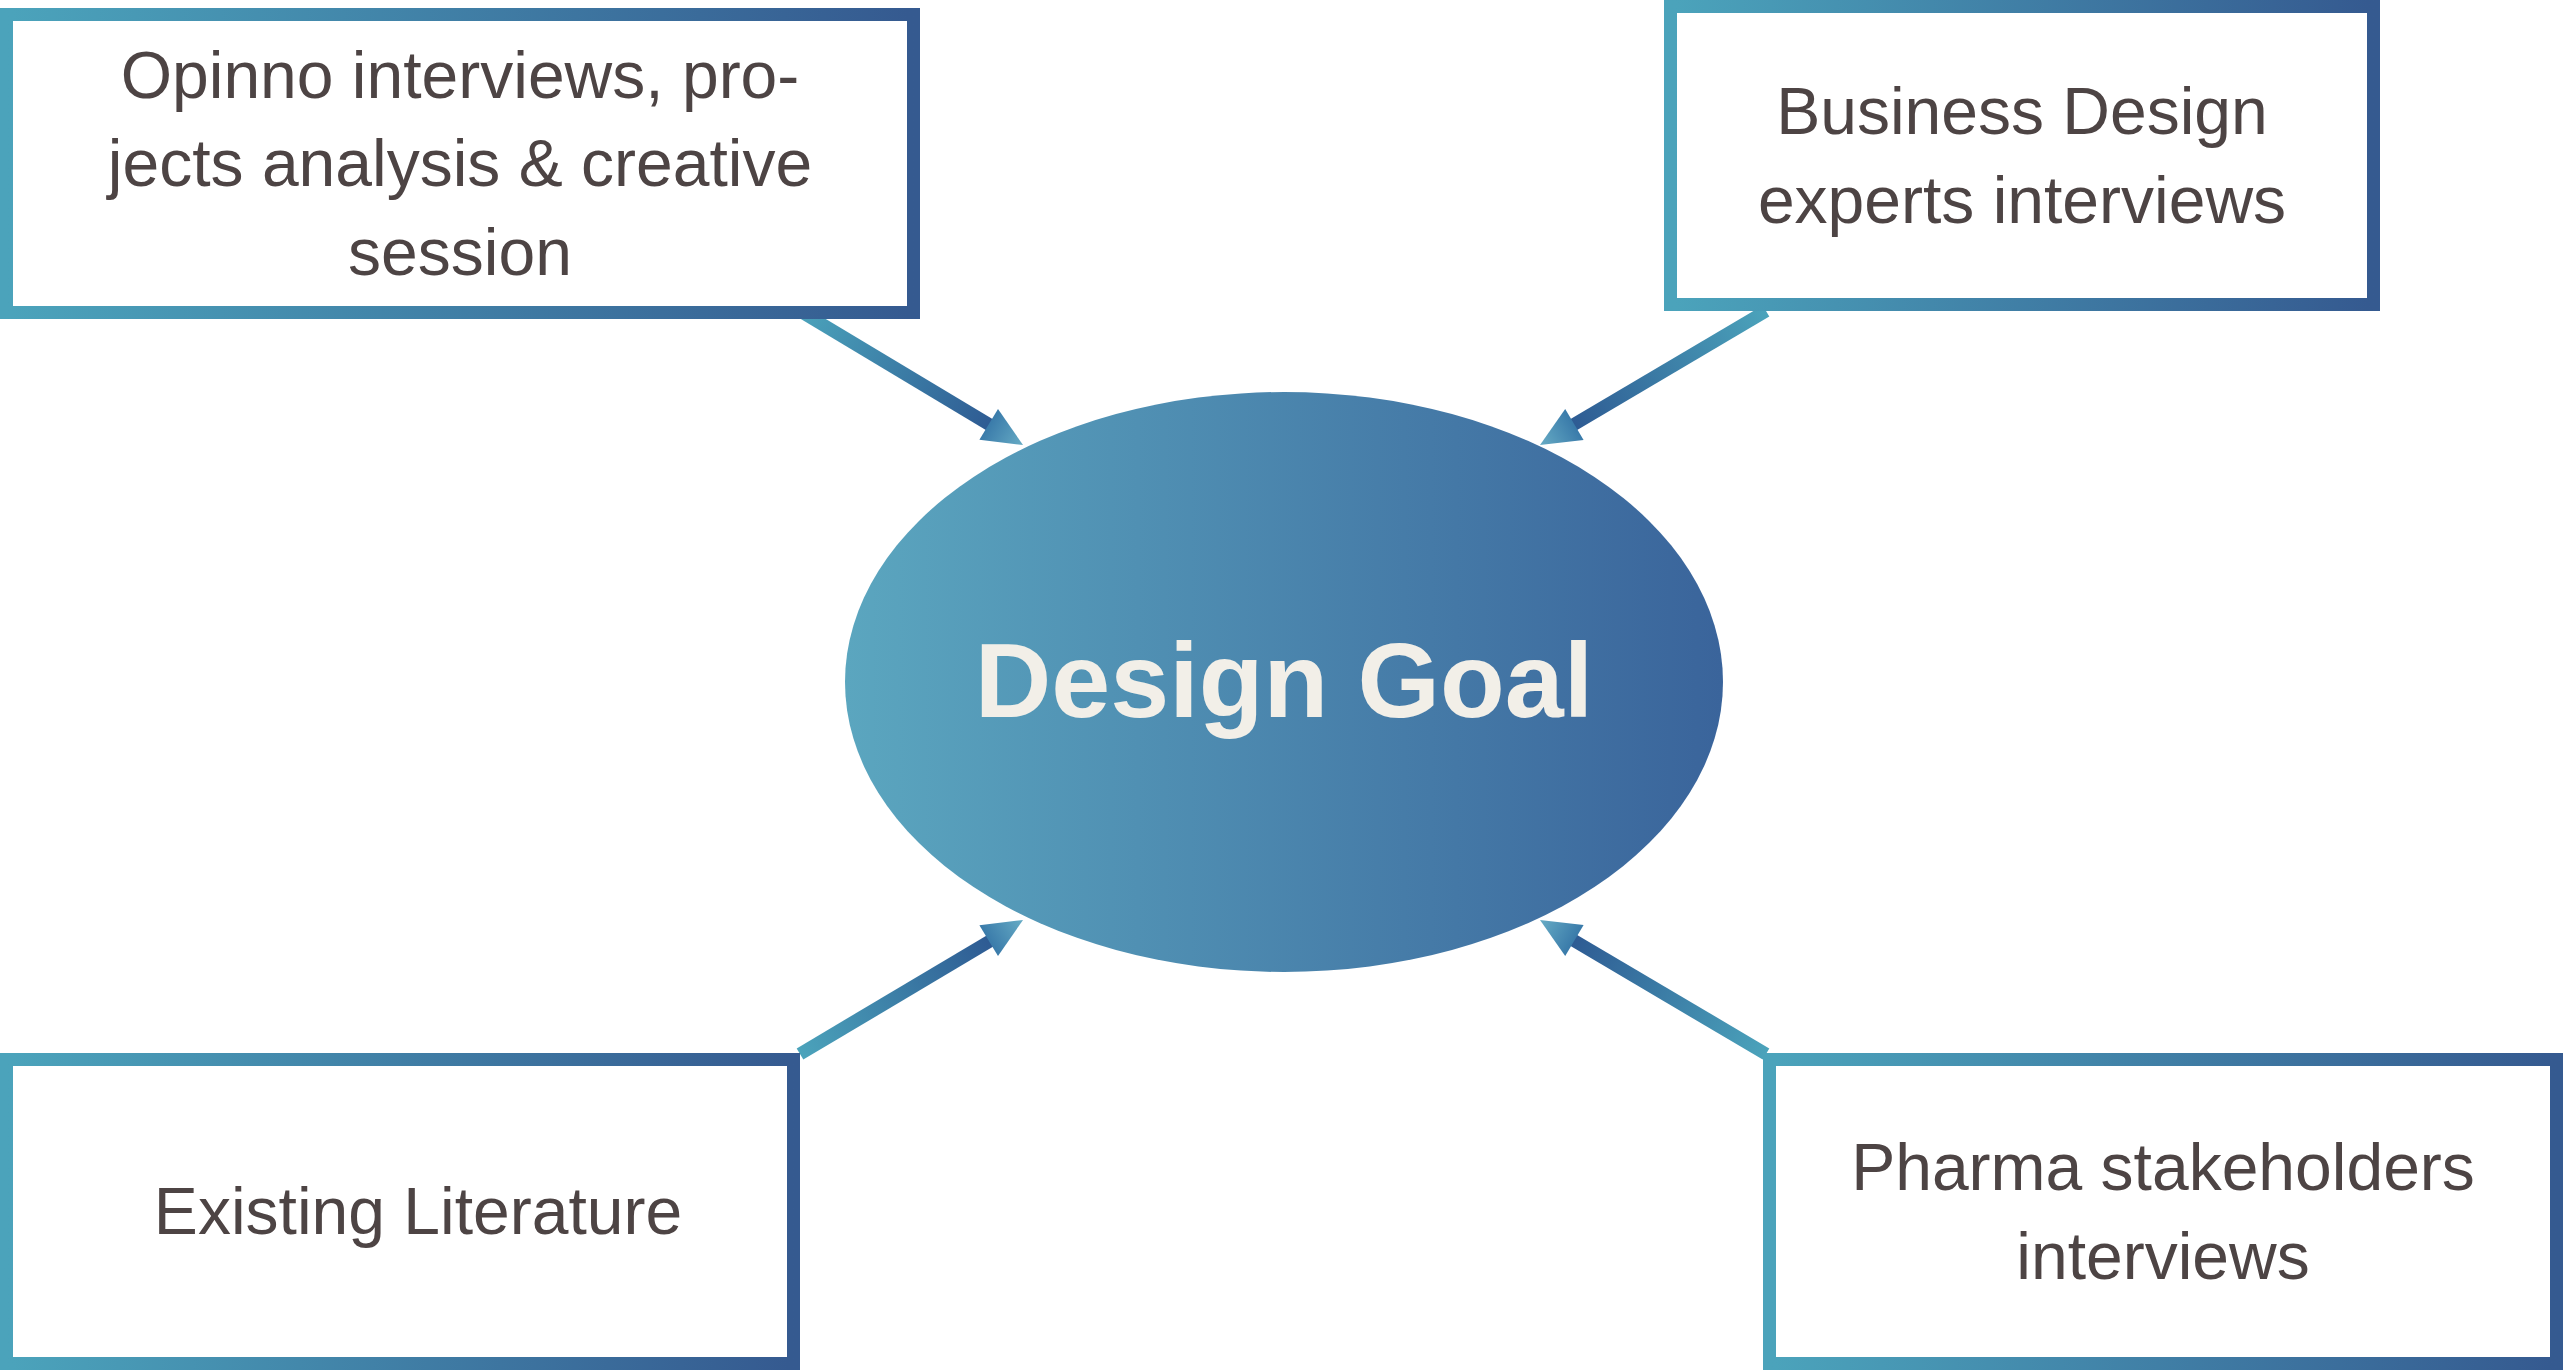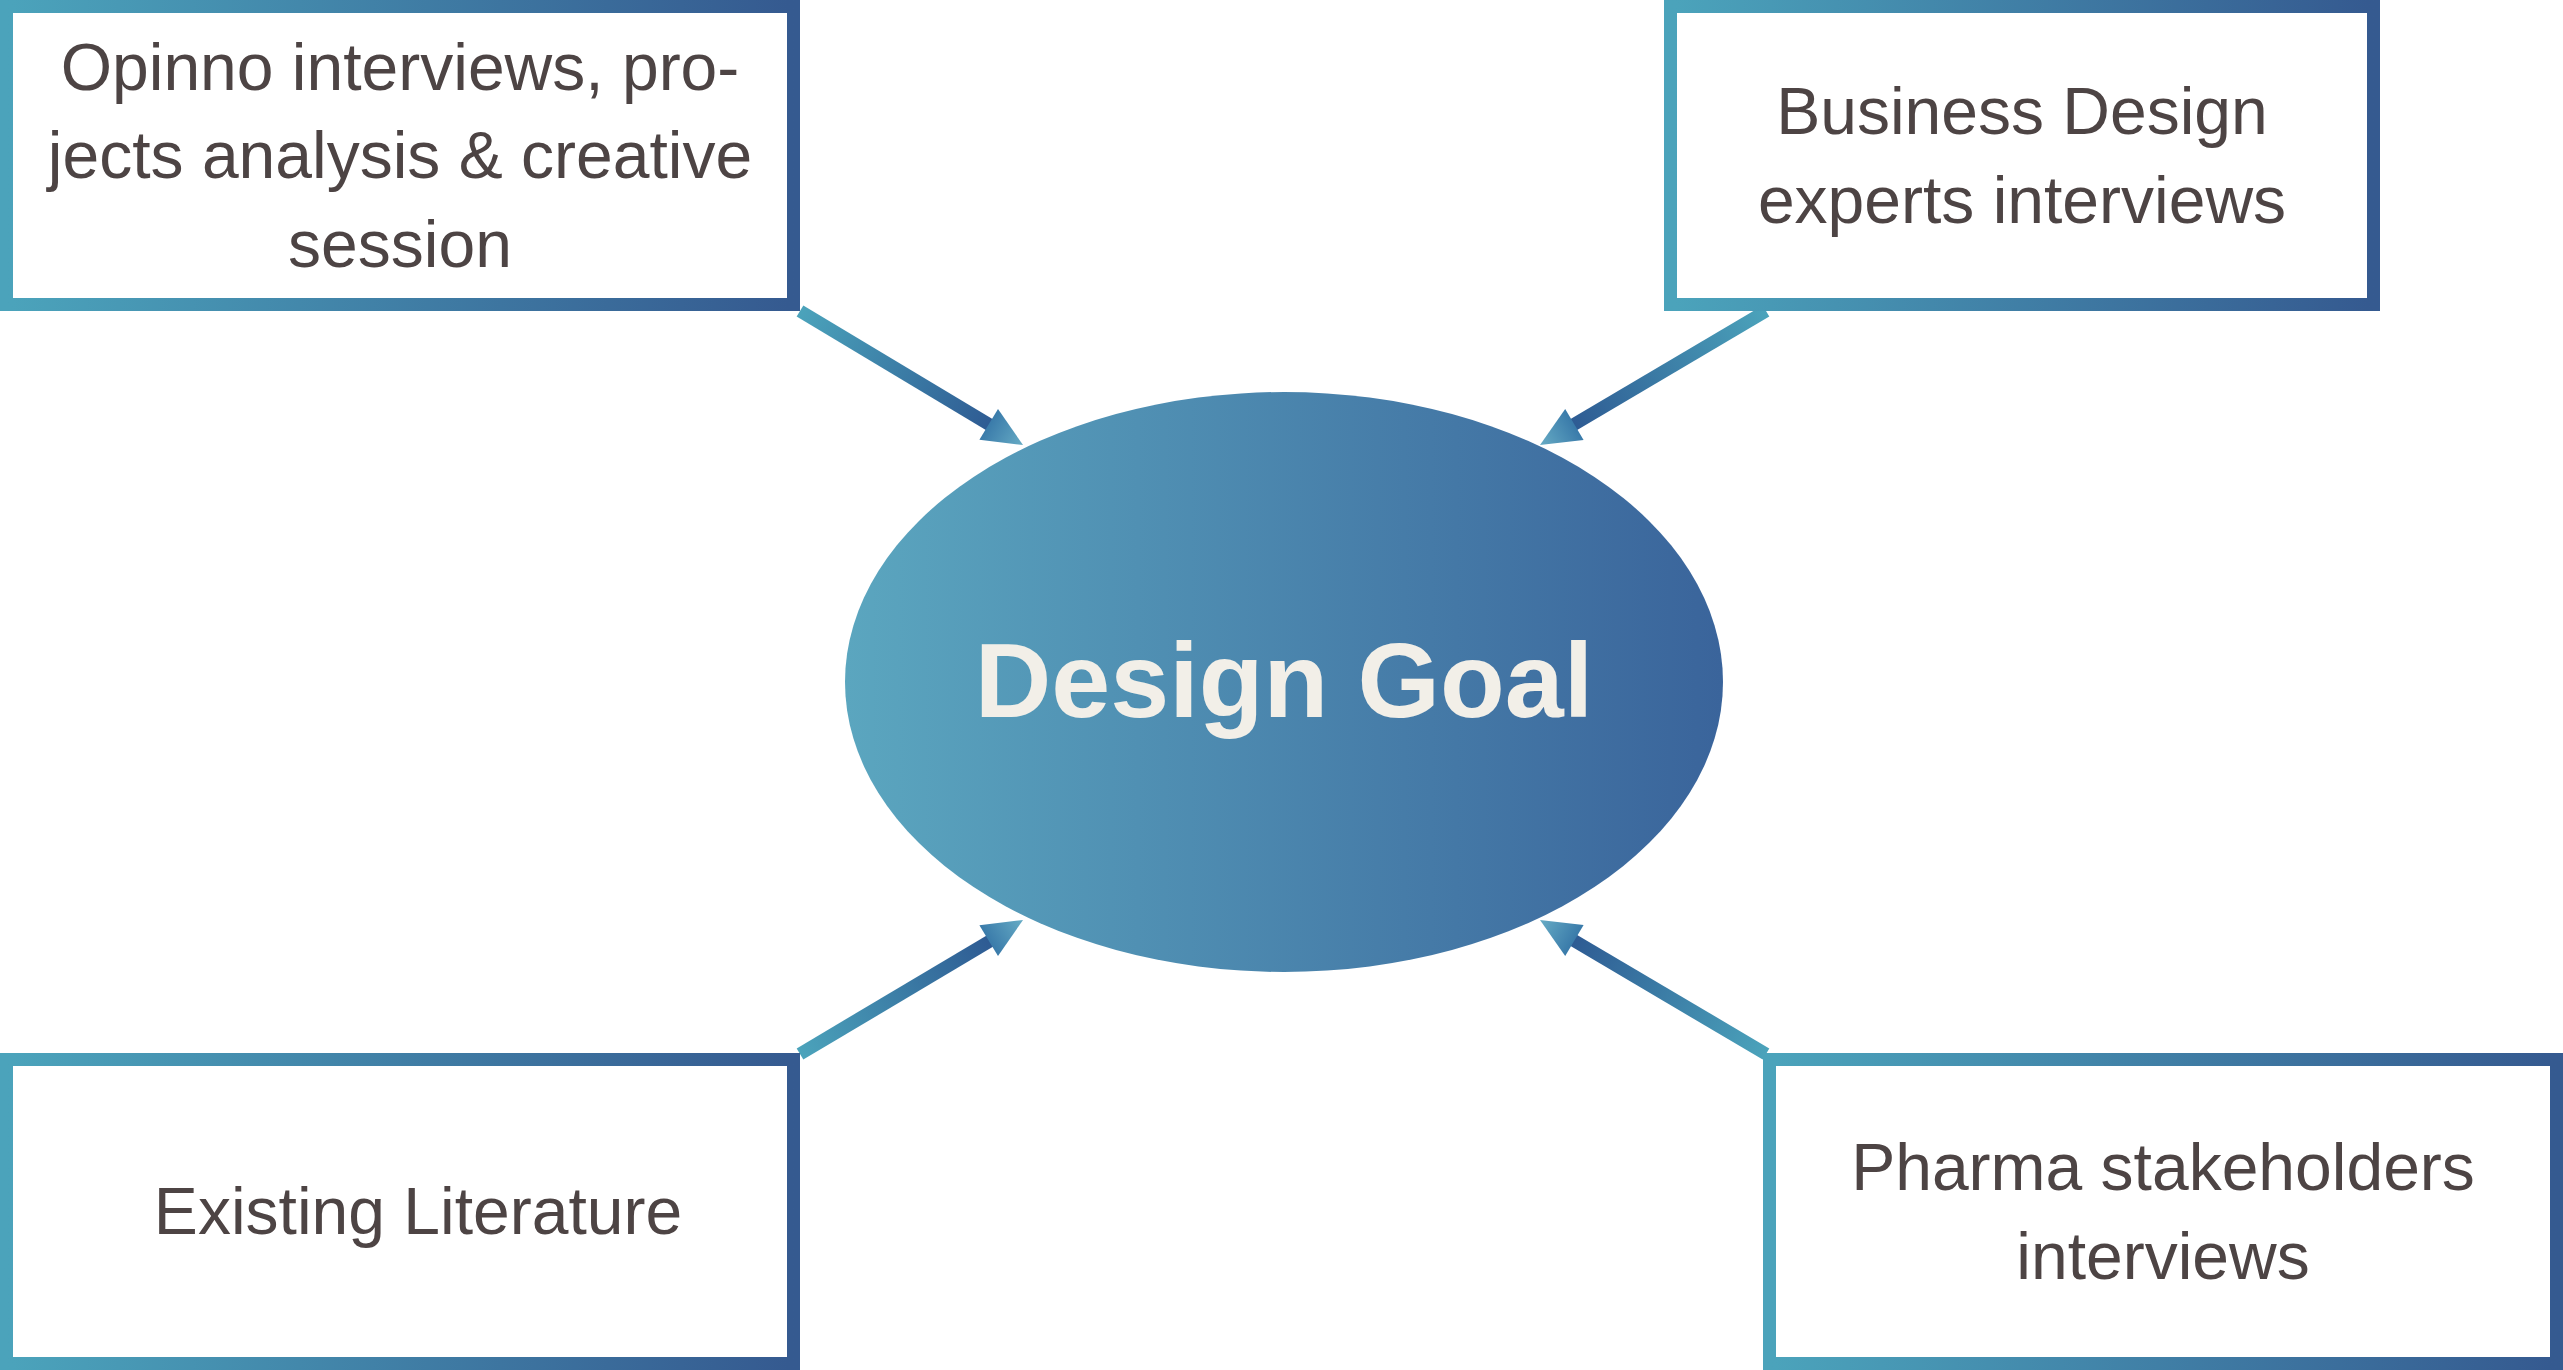--- a/index.html
+++ b/index.html
@@ -61,21 +61,21 @@
     z-index: 3;
   }
   .node .label {
     color: #4D4444;
     font-size: 66px;
     line-height: 1.34;
     text-align: center;
     white-space: pre-line;
     padding: 0 30px;
   }
-  .node-tl { left: 0;     top: 0;      width: 800px; height: 311px; }
+  .node-tl { left: 0;     top: 8px;      width: 920px; height: 311px; }
   .node-tr { left: 1664px; top: 0;     width: 716px; height: 311px; }
   .node-bl { left: 0;     top: 1053px; width: 800px; height: 317px; padding-left: 36px; }
   .node-br { left: 1763px; top: 1053px; width: 800px; height: 317px; }
 </style>
 </head>
 <body>
 
 <div class="canvas">
 
   <div class="ellipse">

